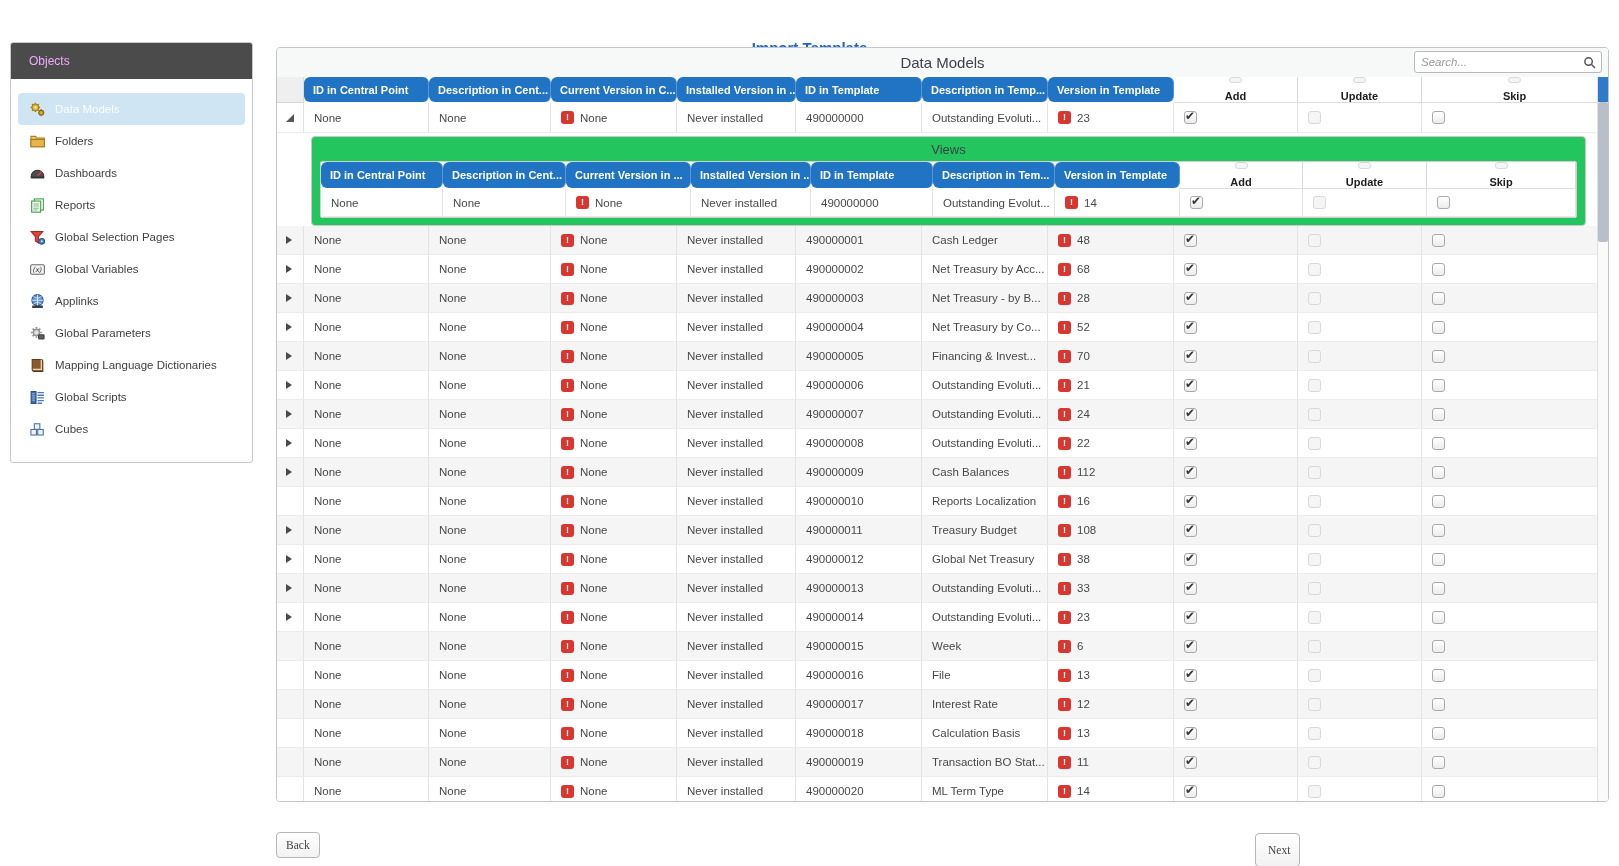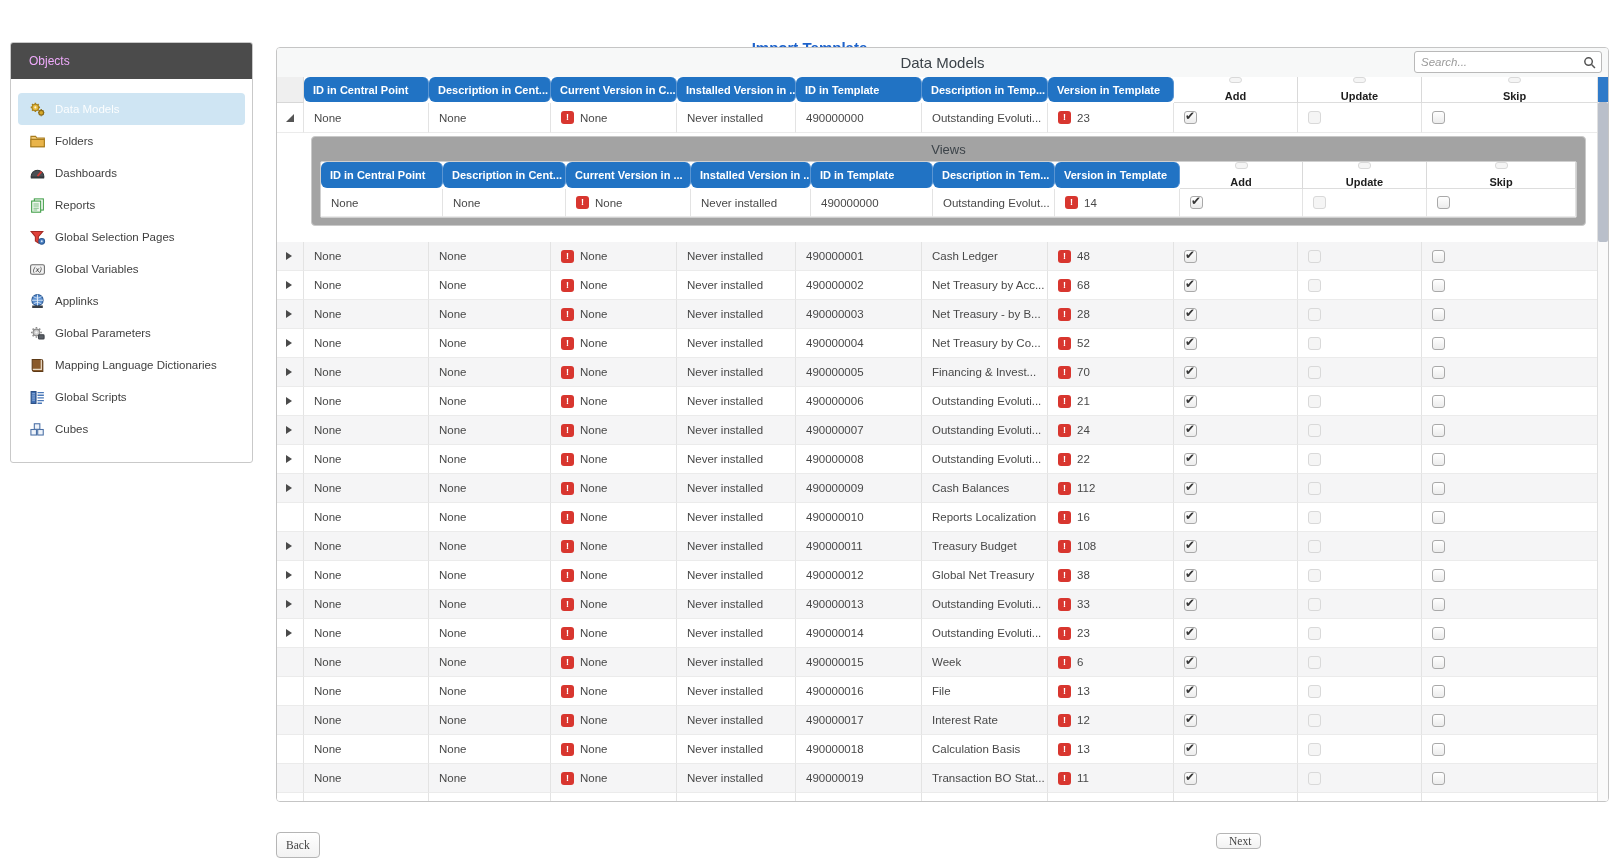--- a/index.html
+++ b/index.html
@@ -56,40 +56,40 @@
   .cb{display:inline-block;width:13px;height:13px;border:1px solid #a9a9a9;border-radius:3px;
         background:linear-gradient(#fff,#ececec);position:relative;box-sizing:border-box;}
   .cb.dis{background:#f5f5f5;border-color:#d9d9d9;}
   .cb.checked::after{content:"\2714";position:absolute;top:-3px;left:0px;color:#363636;
         font-size:12px;font-weight:bold;font-family:"DejaVu Sans",sans-serif;}
   .arr-col{width:0;height:0;border-top:4px solid transparent;border-bottom:4px solid transparent;
         border-left:6px solid #4a4a4a;}
   .arr-exp{width:0;height:0;border-bottom:8px solid #555;border-left:8px solid transparent;}
 
   
-  .views-wrap{margin:3px 6px 16px 34px;width:1275px;box-sizing:border-box;border:1px solid #c9c9c9;
-        border-radius:4px;background:#a3a3a3;padding-bottom:7px;}
+  .views-wrap{margin:3px 6px 0 34px;width:1275px;box-sizing:border-box;border:1px solid #c9c9c9;
+        border-radius:4px;background:#22c55e;padding-bottom:7px;}
   .views-title{height:24px;display:flex;align-items:center;justify-content:center;
         font-size:13px;color:#3c4349;}
   .views-table{margin:0 8px;border:1px solid #cfcfcf;border-radius:2px;background:#fff;overflow:hidden;}
   .views-table .th{height:26px;}
   .views-table .tr{height:28px;}
 
   
   .vscroll{position:absolute;top:29px;right:0;bottom:0;width:10px;background:#fafafa;
         border-left:1px solid #e0e0e0;z-index:6;}
   .vs-blue{height:25px;background:#2f7ac9;}
   .vs-thumb{height:140px;background:#b9bfca;border-radius:2px;}
 
   
   .btn{position:absolute;height:26px;padding:0 9px;background:linear-gradient(#fff,#f2f2f2);
         border:1px solid #b5b5b5;border-radius:4px;font-size:11.5px;color:#444;
         font-family:Liberation Serif, serif;cursor:pointer;}
   .btn.back{left:276px;top:832px;}
-  .btn.next{left:1216px;top:833px;height:16px;padding-left:12px;}
+  .btn.next{left:1255px;top:833px;height:34px;padding-left:12px;}
 </style>
 </head>
 <body>
 
 <div class="page">
 
   <div class="page-title">Import Template</div>
 
   <aside class="sidebar">
     <div class="sidebar-header">Objects</div>

